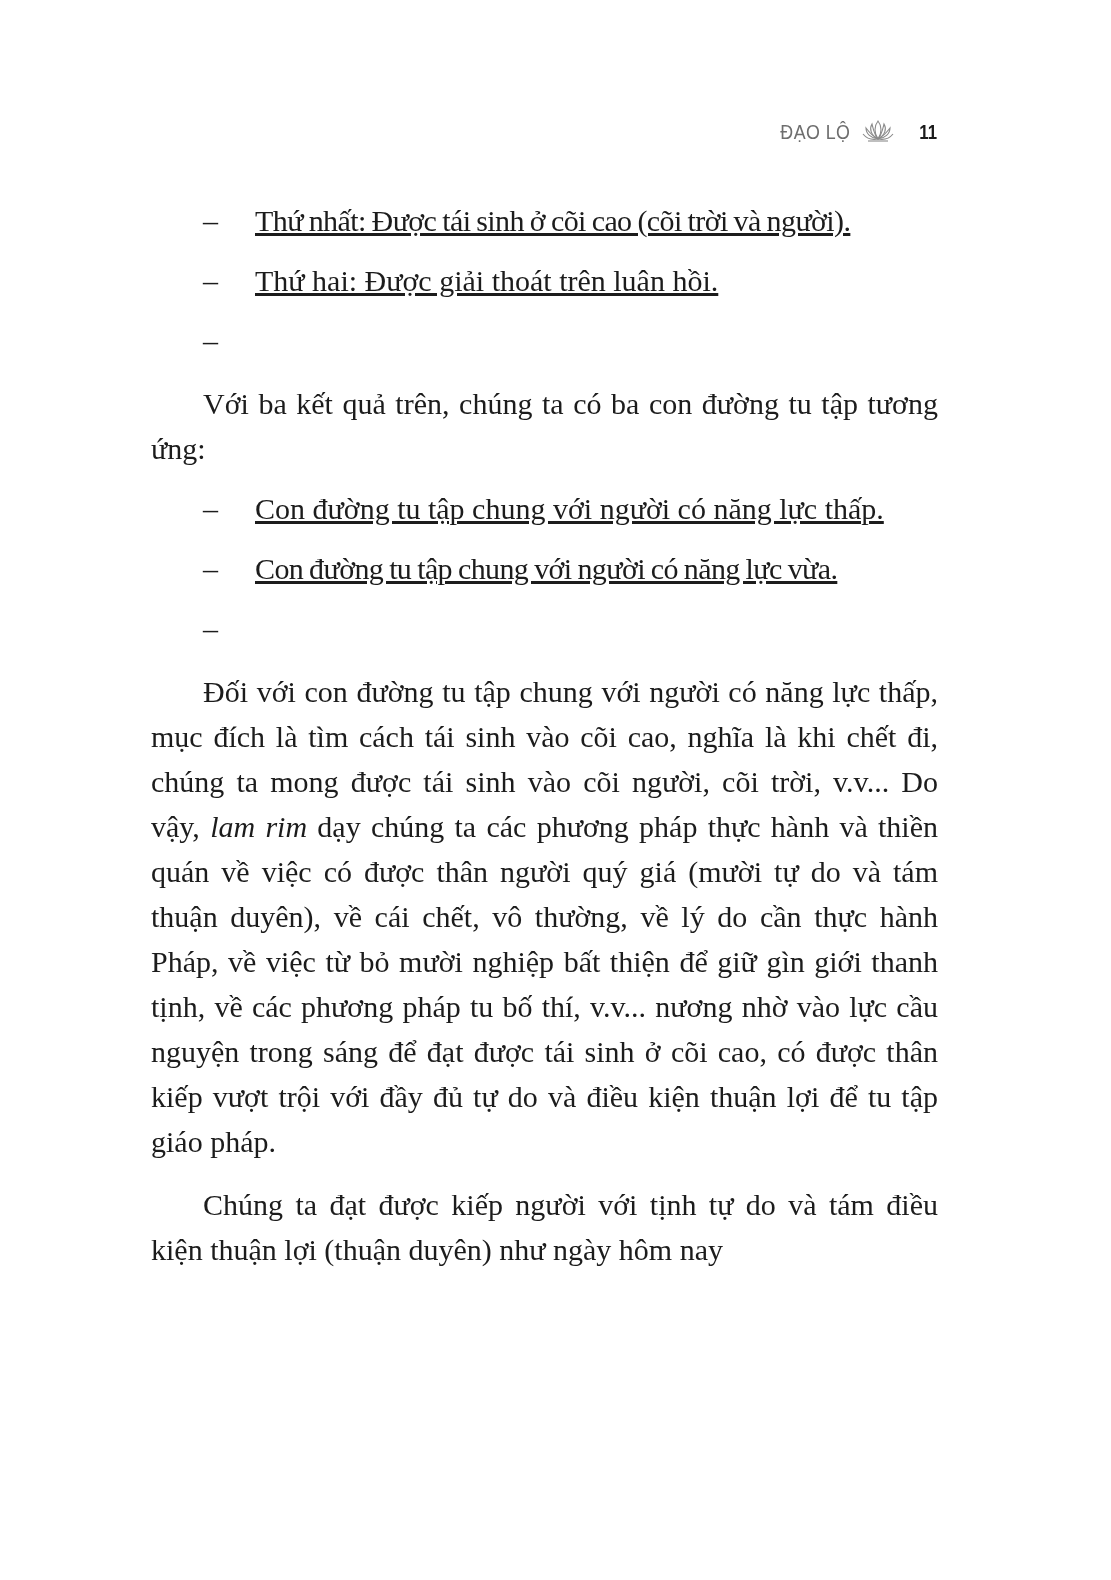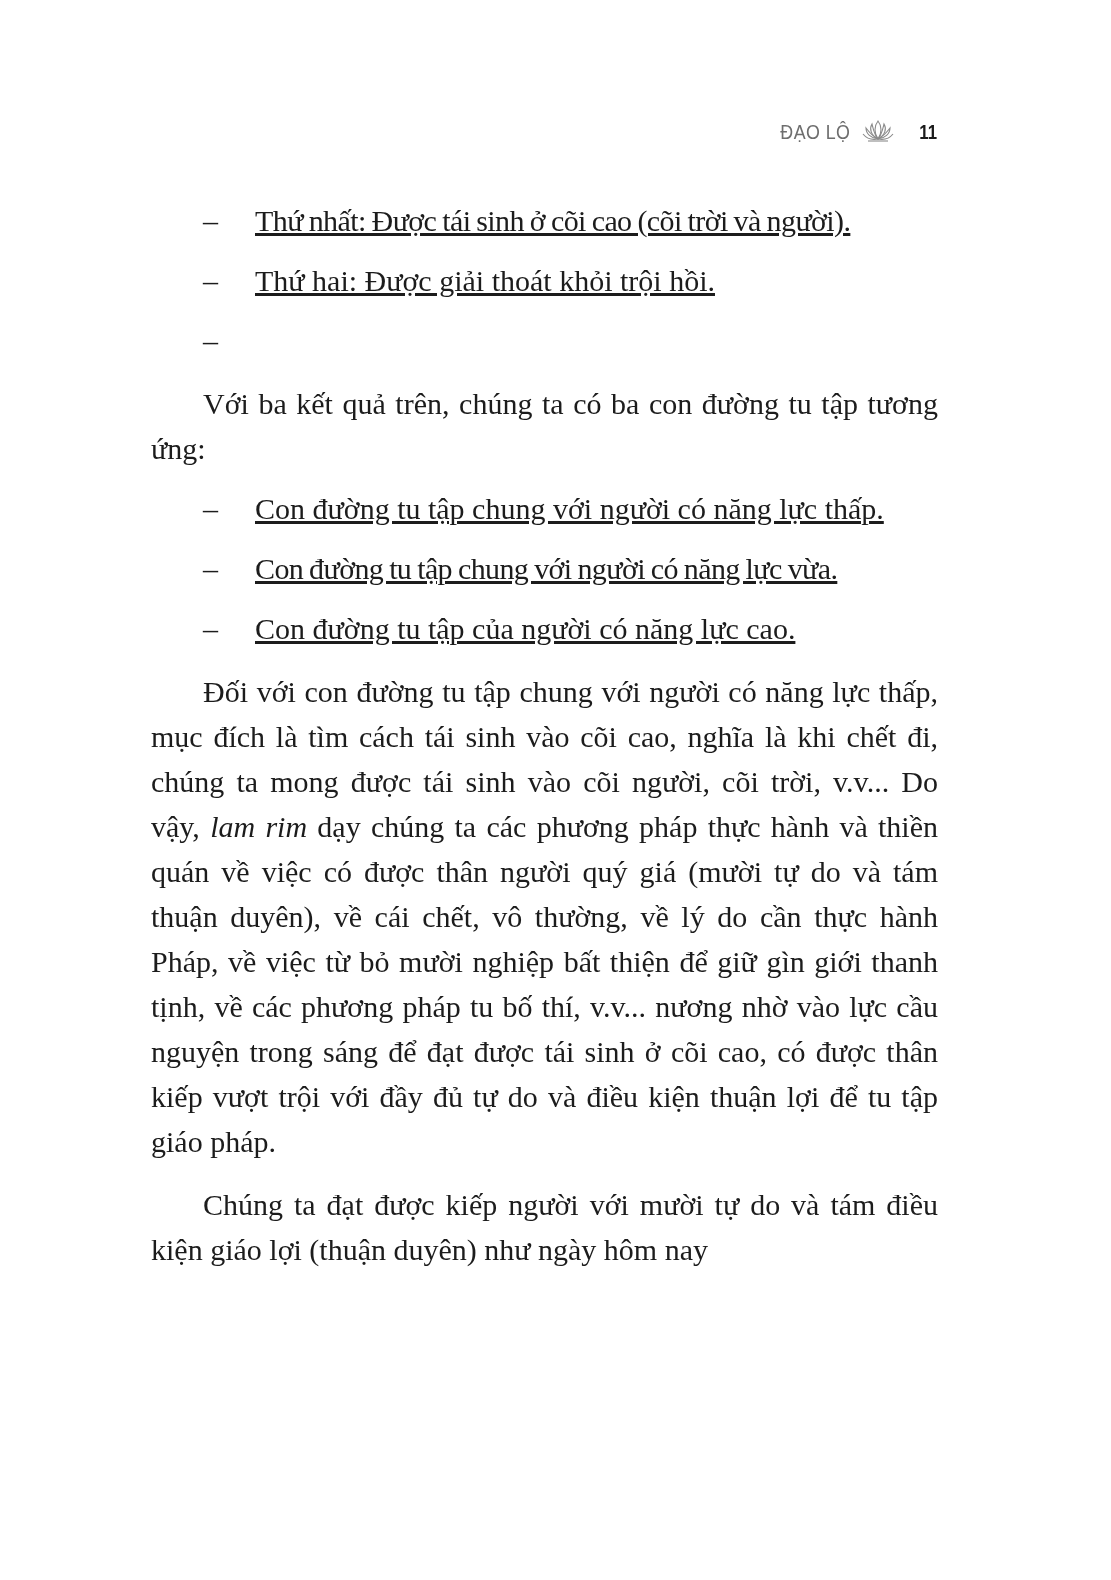--- a/index.html
+++ b/index.html
@@ -47,38 +47,37 @@
 </div>
 
 <div class="content">
 
   <div class="bullet condensed">
     <span class="dash">–</span>
     <span class="txt">Thứ nhất: Được tái sinh ở cõi cao (cõi trời và người).</span>
   </div>
   <div class="bullet">
     <span class="dash">–</span>
-    <span class="txt">Thứ hai: Được giải thoát khỏi trội hồi.</span>
+    <span class="txt">Thứ hai: Được giải thoát trên luân hồi.</span>
   </div>
   <div class="bullet">
     <span class="dash">–</span>
   </div>
 
   <p class="para">Với ba kết quả trên, chúng ta có ba con đường tu tập tương ứng:</p>
 
   <div class="bullet">
     <span class="dash">–</span>
     <span class="txt">Con đường tu tập chung với người có năng lực thấp.</span>
   </div>
   <div class="bullet condensed">
     <span class="dash">–</span>
     <span class="txt">Con đường tu tập chung với người có năng lực vừa.</span>
   </div>
   <div class="bullet">
     <span class="dash">–</span>
-    <span class="txt">Con đường tu tập của người có năng lực cao.</span>
   </div>
 
   <p class="para"><span>Đối với con đường tu tập chung với người có năng lực thấp, mục đích là tìm cách tái sinh vào cõi cao, nghĩa là khi chết đi, chúng ta mong được tái sinh vào cõi người, cõi trời, v.v... Do vậy, </span><em>lam rim</em><span> dạy chúng ta các phương pháp thực hành và thiền quán về việc có được thân người quý giá (mười tự do và tám thuận duyên), về cái chết, vô thường, về lý do cần thực hành Pháp, về việc từ bỏ mười nghiệp bất thiện để giữ gìn giới thanh tịnh, về các phương pháp tu bố thí, v.v... nương nhờ vào lực cầu nguyện trong sáng để đạt được tái sinh ở cõi cao, có được thân kiếp vượt trội với đầy đủ tự do và điều kiện thuận lợi để tu tập giáo pháp.</span></p>
 
-  <p class="para">Chúng ta đạt được kiếp người với mười tự do và tám điều kiện giáo lợi (thuận duyên) như ngày hôm nay</p>
+  <p class="para">Chúng ta đạt được kiếp người với tịnh tự do và tám điều kiện thuận lợi (thuận duyên) như ngày hôm nay</p>
 
 </div>
 
 </body></html>

